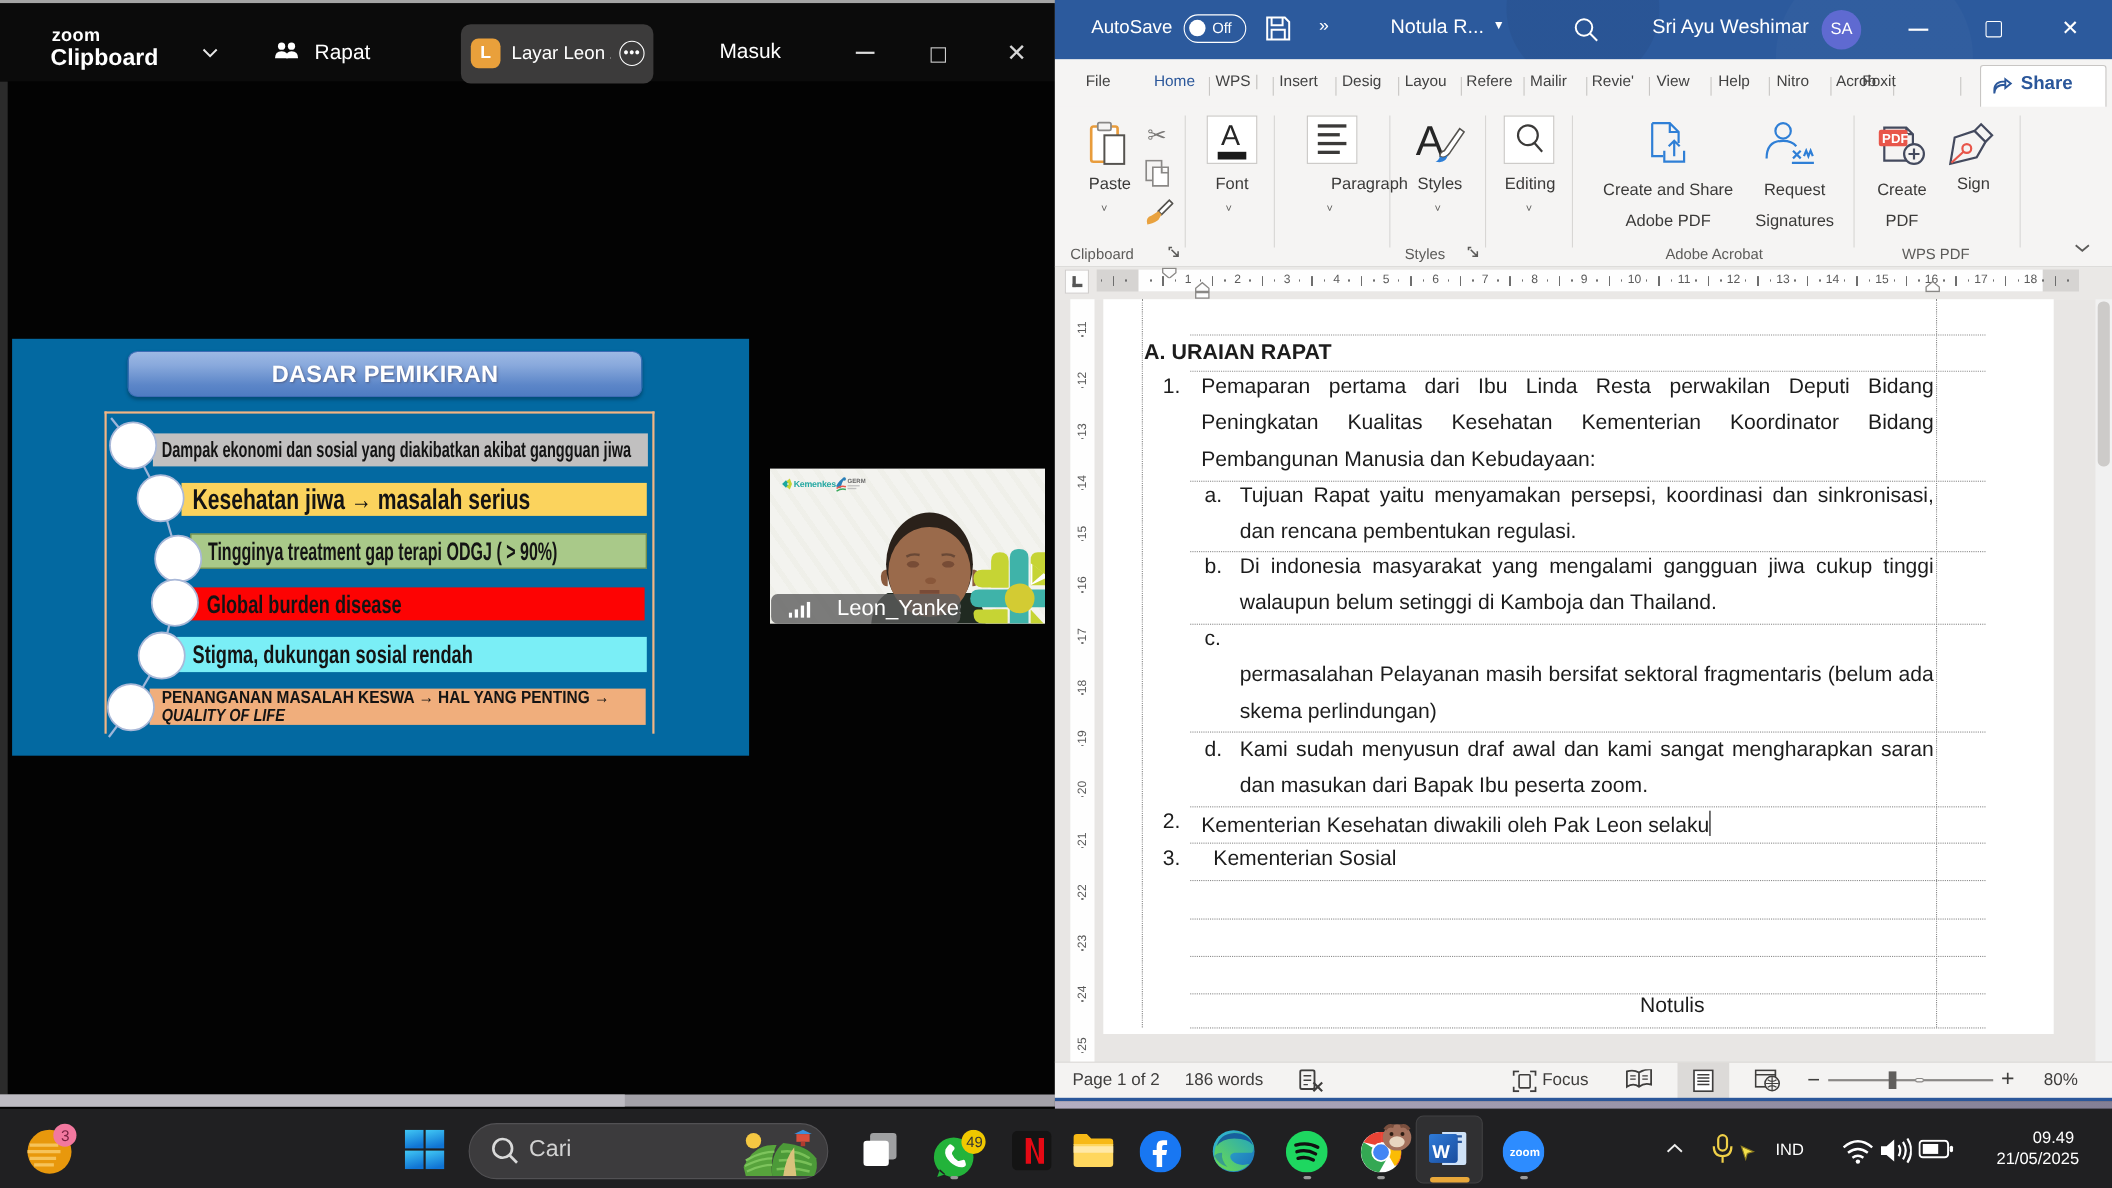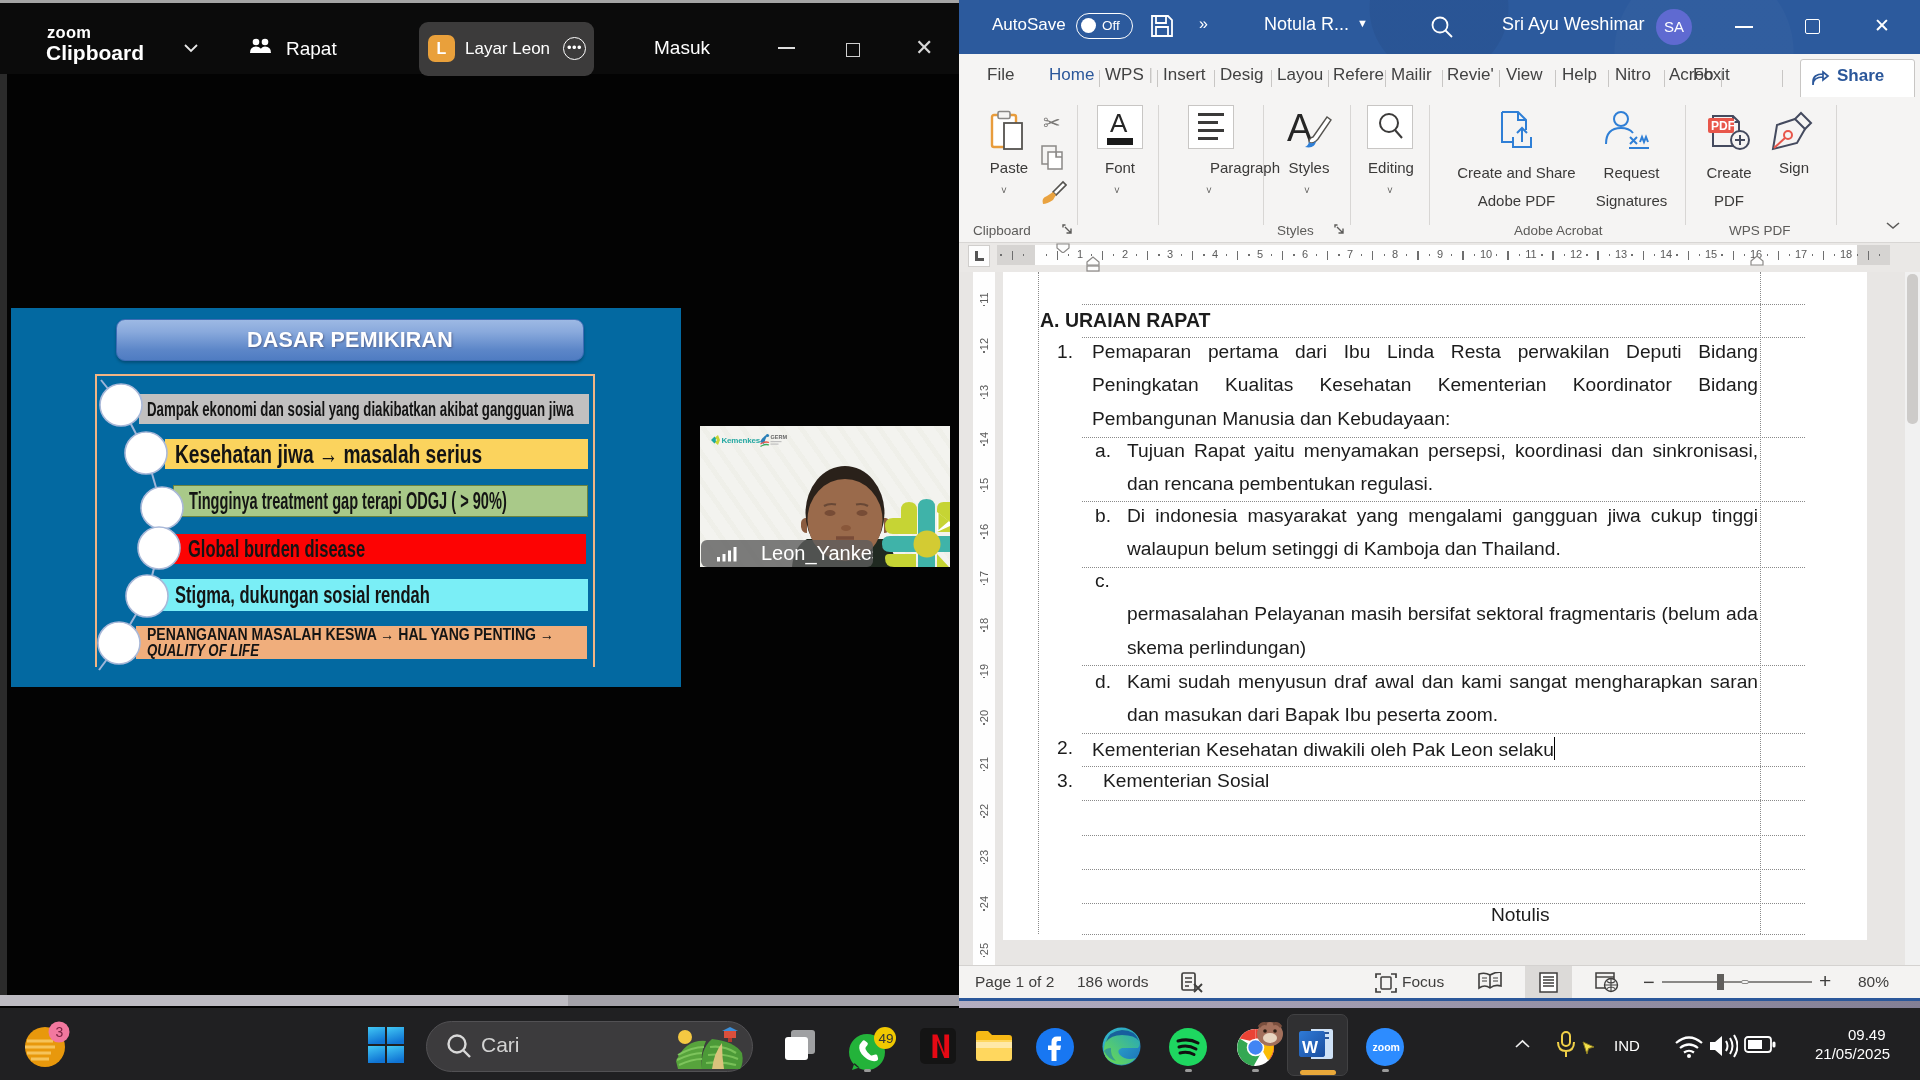--- a/index.html
+++ b/index.html
@@ -46,21 +46,21 @@
 #vtile { left:700px; top:426px; width:250px; height:141px; background:repeating-linear-gradient(55deg, rgba(170,175,130,0.05) 0 5px, transparent 5px 16px), #f3f3ef; overflow:hidden; }
 .vname { left:1px; top:114px; width:172px; height:27px; background:rgba(92,92,92,0.8); border-radius:6px; color:#fff; font-size:20px; line-height:26px; padding-left:60px; white-space:nowrap; overflow:hidden; }
 #zscroll { left:0; top:995px; width:959px; height:11px; background:#a3a1a8; }
 #zscrollthumb { left:0; top:0; width:568px; height:11px; background:#bdbbc2; }
 
 
 #wordwin { left:959px; top:0; width:961px; height:1001px; background:#f3f2f1; }
 #wtitle { left:0; top:0; width:961px; height:54px; background:radial-gradient(circle 70px at 480px 8px, rgba(20,40,80,0.10) 0 69px, transparent 70px), radial-gradient(circle 90px at 745px 52px, rgba(255,255,255,0.025) 0 89px, transparent 90px), #2c5a9d; overflow:hidden; }
 .wt { color:#fff; }
 #wtabs { left:0; top:54px; width:961px; height:43px; background:#f5f4f3; }
-.tab { position:absolute; top:11px; color:#424242; font-size:17px; }
+.tab { position:absolute; top:11px; color:#424242; font-size:14px; }
 .tabsep { position:absolute; top:16px; width:1px; height:17px; background:#c8c6c4; }
 #ribbon { left:0; top:97px; width:961px; height:146px; background:#f5f4f3; border-bottom:1px solid #d8d6d4; }
 .rlabel { position:absolute; top:126px; font-size:13.5px; color:#5c5b59; }
 .rsep { position:absolute; top:8px; width:1px; height:120px; background:#d8d6d4; }
 .rtext { position:absolute; font-size:15px; color:#3b3a39; text-align:center; }
 .rchev { position:absolute; font-size:10px; color:#5c5b59; }
 
 
 #hruler { left:0; top:243px; width:961px; height:29px; background:#eae8e6; }
 #vruler { left:14px; top:272px; width:22px; height:693px; background:#fefefe; z-index:5; }

